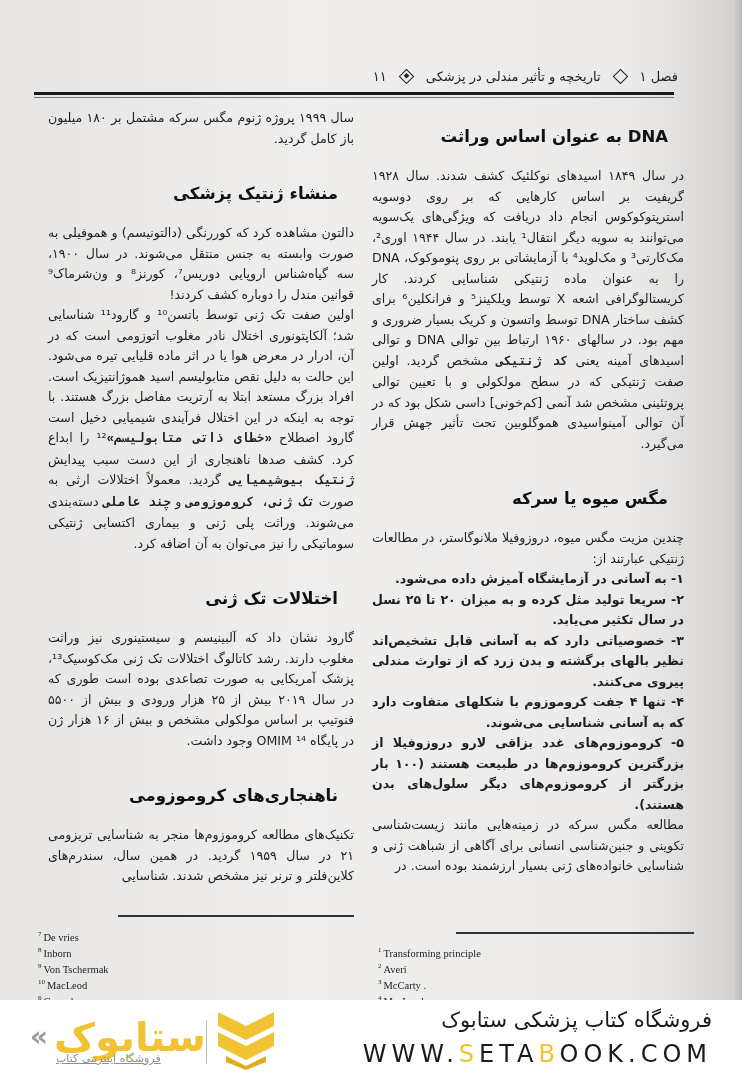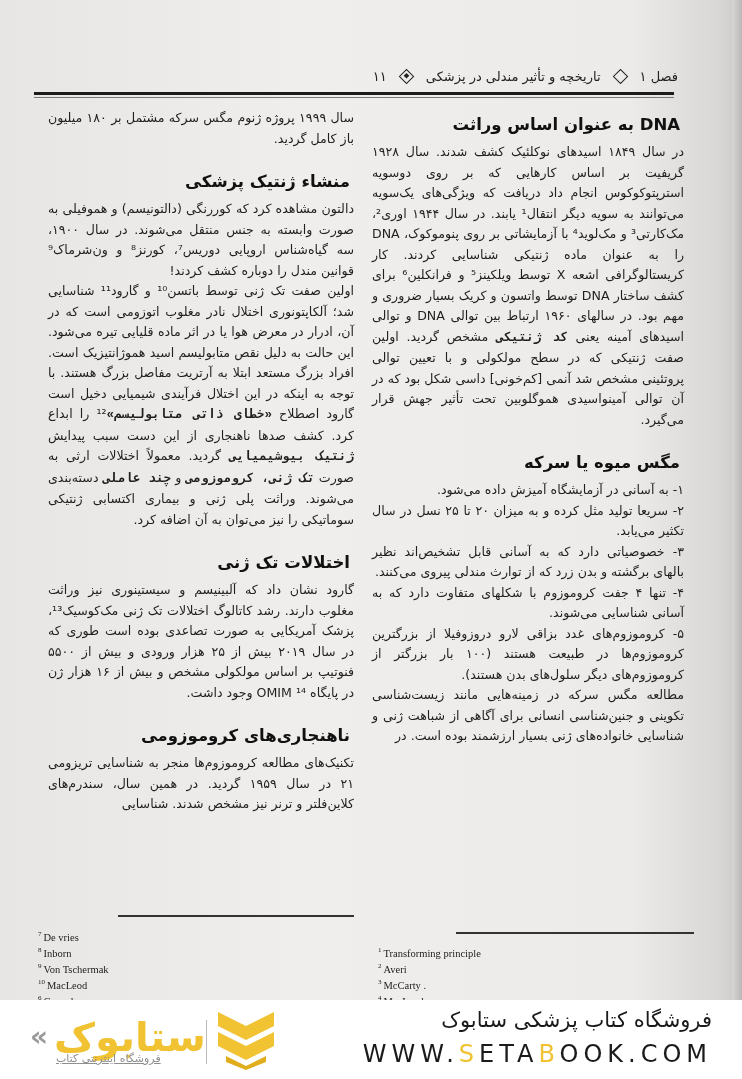--- a/index.html
+++ b/index.html
@@ -37,25 +37,25 @@
 
     
     .col {
       position: absolute; direction: rtl; text-align: justify;
       font-size: 12.6px; line-height: 20.5px; color: #1f1f1f;
     }
     .col.right { left: 372px; width: 312px; top: 108px; }
     .col.left  { left: 48px;  width: 306px; top: 108px; }
     .col p { margin: 0; }
     .col h2 {
-      margin: 4px; font-size: 16.5px; font-weight: bold; line-height: 26px; color: #111;
+      margin: 16px; font-size: 16.5px; font-weight: bold; line-height: 26px; color: #111;
     }
     .col .b { font-weight: bold; font-family: Liberation Mono, monospace; }
     .gap { height: 16px; }
-    .list-item { margin: 0; }
+    .list-item { margin: 0; font-weight: bold; }
 
     
     .fn-rule { position: absolute; height: 1.5px; background: #333; }
     .fn {
       position: absolute; direction: ltr; text-align: left;
       font-family: "Liberation Serif", serif; font-size: 10.5px; line-height: 12.5px; color: #222;
     }
     .fn sup { font-size: 7px; margin-right: 2px; }
 
     
@@ -99,20 +99,21 @@
     <span>۱۱</span>
   </div>
   <div class="head-rule-thick"></div>
   <div class="head-rule-thin"></div>
 
   <div class="col right">
     <h2>DNA به عنوان اساس وراثت</h2>
     <p><span>در سال ۱۸۴۹ اسیدهای نوکلئیک کشف شدند. سال ۱۹۲۸ گریفیت بر اساس کارهایی که بر روی دوسویه استرپتوکوکوس انجام داد دریافت که ویژگی‌های یک‌سویه می‌توانند به سویه دیگر انتقال¹ یابند. در سال ۱۹۴۴ اوری²، مک‌کارتی³ و مک‌لوید⁴ با آزمایشاتی بر روی پنوموکوک، DNA را به عنوان ماده ژنتیکی شناسایی کردند. کار کریستالوگرافی اشعه X توسط ویلکینز⁵ و فرانکلین⁶ برای کشف ساختار DNA توسط واتسون و کریک بسیار ضروری و مهم بود. در سالهای ۱۹۶۰ ارتباط بین توالی DNA و توالی اسیدهای آمینه یعنی </span><span class="b">کد ژنتیکی</span><span> مشخص گردید. اولین صفت ژنتیکی که در سطح مولکولی و با تعیین توالی پروتئینی مشخص شد آنمی [کم‌خونی] داسی شکل بود که در آن توالی آمینواسیدی هموگلوبین تحت تأثیر جهش قرار می‌گیرد.</span></p>
     <div class="gap"></div>
     <h2>مگس میوه یا سرکه</h2>
+    <p>چندین مزیت مگس میوه، دروزوفیلا ملانوگاستر، در مطالعات ژنتیکی عبارتند از:</p>
     <p class="list-item">۱- به آسانی در آزمایشگاه آمیزش داده می‌شود.</p>
     <p class="list-item">۲- سریعا تولید مثل کرده و به میزان ۲۰ تا ۲۵ نسل در سال تکثیر می‌یابد.</p>
     <p class="list-item">۳- خصوصیاتی دارد که به آسانی قابل تشخیص‌اند نظیر بالهای برگشته و بدن زرد که از توارث مندلی پیروی می‌کنند.</p>
     <p class="list-item">۴- تنها ۴ جفت کروموزوم با شکلهای متفاوت دارد که به آسانی شناسایی می‌شوند.</p>
     <p class="list-item">۵- کروموزوم‌های غدد بزاقی لارو دروزوفیلا از بزرگترین کروموزوم‌ها در طبیعت هستند (۱۰۰ بار بزرگتر از کروموزوم‌های دیگر سلول‌های بدن هستند).</p>
     <p>مطالعه مگس سرکه در زمینه‌هایی مانند زیست‌شناسی تکوینی و جنین‌شناسی انسانی برای آگاهی از شباهت ژنی و شناسایی خانواده‌های ژنی بسیار ارزشمند بوده است. در</p>
   </div>
 
   <div class="col left">
     <p>سال ۱۹۹۹ پروژه ژنوم مگس سرکه مشتمل بر ۱۸۰ میلیون باز کامل گردید.</p>

